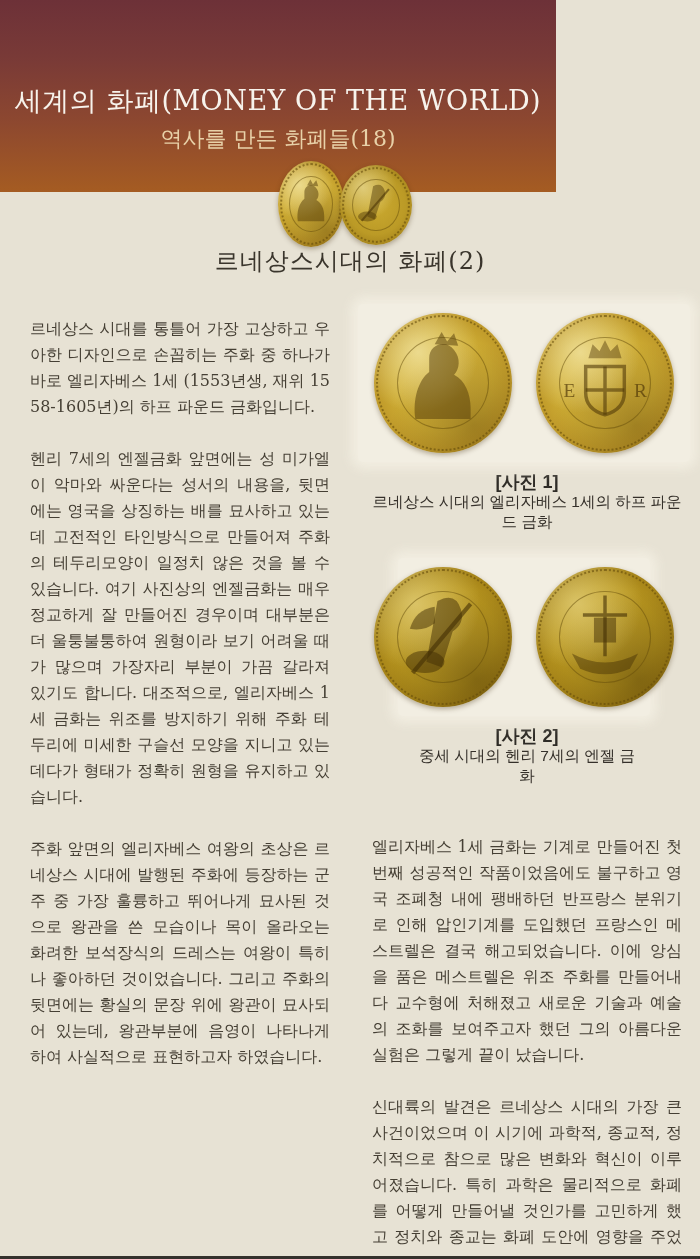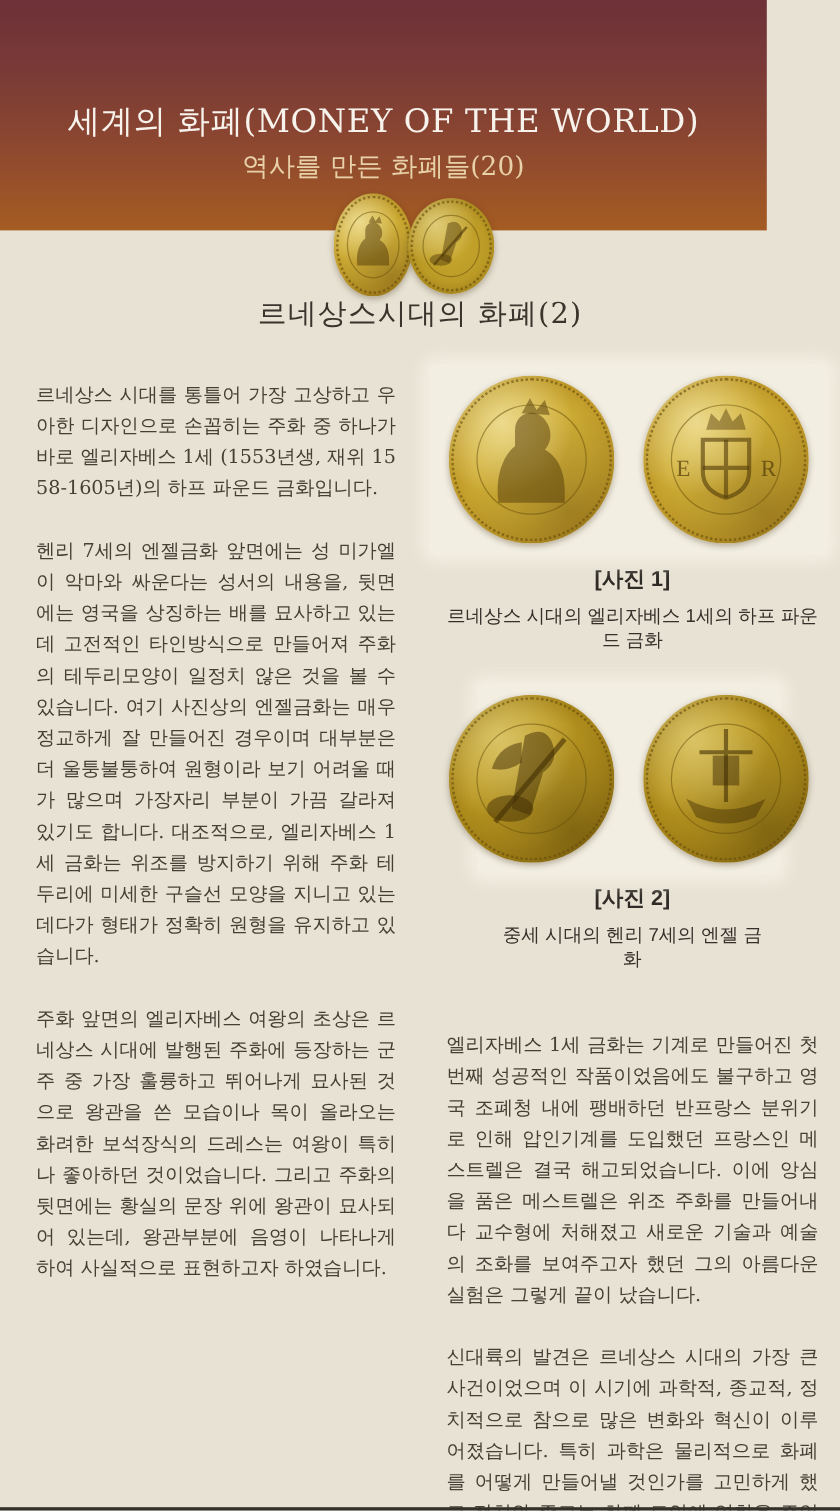--- a/index.html
+++ b/index.html
@@ -4,21 +4,21 @@
 <style>
   * { box-sizing: border-box; }
   html,body { margin:0; padding:0; background:#cfcabb; }
   .page {
     position:relative; width:700px; height:1259px; margin:0 auto;
     background:#e7e2d4; overflow:hidden;
     font-family:"DejaVu Serif","Liberation Serif",serif;
   }
   
   .masthead {
-    position:absolute; top:0; left:0; width:639px; height:192px;
+    position:absolute; top:0; left:0; width:556px; height:192px;
     background:linear-gradient(180deg,#6d3138 0%,#793a37 30%,#8c4730 62%,#9c5427 86%,#a55c22 100%);
     text-align:center;
   }
   .masthead-title{
     margin:0; padding-top:83px; font-size:27px; font-weight:normal;
     color:#f7f3ec; letter-spacing:.5px;
   }
   .masthead-subtitle{
     margin:5px 0 0; font-size:22px; font-weight:normal; color:#e8d1a8;
   }
@@ -75,35 +75,35 @@
     background:
       radial-gradient(circle at 30% 26%, rgba(250,238,170,.5) 0%, rgba(250,238,170,0) 46%),
       radial-gradient(circle at 74% 80%, rgba(55,38,0,.4) 0%, rgba(55,38,0,0) 58%),
       radial-gradient(circle, #c8a72e 0%, #b7951f 52%, #a07e16 76%, #6f520a 100%);
   }
   .fig-label{
     margin-top:10px; font-family:"Liberation Sans","DejaVu Sans",sans-serif;
     font-weight:bold; font-size:18px; line-height:20px; color:#2e2b26;
   }
   .fig-caption{
-    margin-top:12px; font-family:"Liberation Sans","DejaVu Sans",sans-serif;
+    margin-top:0; font-family:"Liberation Sans","DejaVu Sans",sans-serif;
     font-size:15.5px; line-height:20px; color:#35302a;
   }
   .figure-text-gap{ height:20px; }
   
   .bottom-rule{ position:absolute; left:0; bottom:0; width:700px; height:3px; background:#34312c; }
 </style>
 </head>
 <body>
 
 <div class="page">
 
   <header class="masthead">
     <h1 class="masthead-title">세계의 화폐(MONEY OF THE WORLD)</h1>
-    <h2 class="masthead-subtitle">역사를 만든 화폐들(20)</h2>
+    <h2 class="masthead-subtitle">역사를 만든 화폐들(18)</h2>
   </header>
 
   <div class="header-coins">
     <div class="gold hcoin-left">
       <svg viewBox="0 0 100 100" aria-hidden="true">
         <g fill="rgba(82,58,8,0.5)">
           <path d="M40 32 C40 22 52 18 58 26 C63 32 62 40 58 44 C66 48 70 58 70 68 L70 76 L30 76 C28 62 32 48 40 42 Z"></path>
           <path d="M44 22 l5 -9 l4 7 l5 -6 l3 9 z"></path>
         </g>
       </svg>

